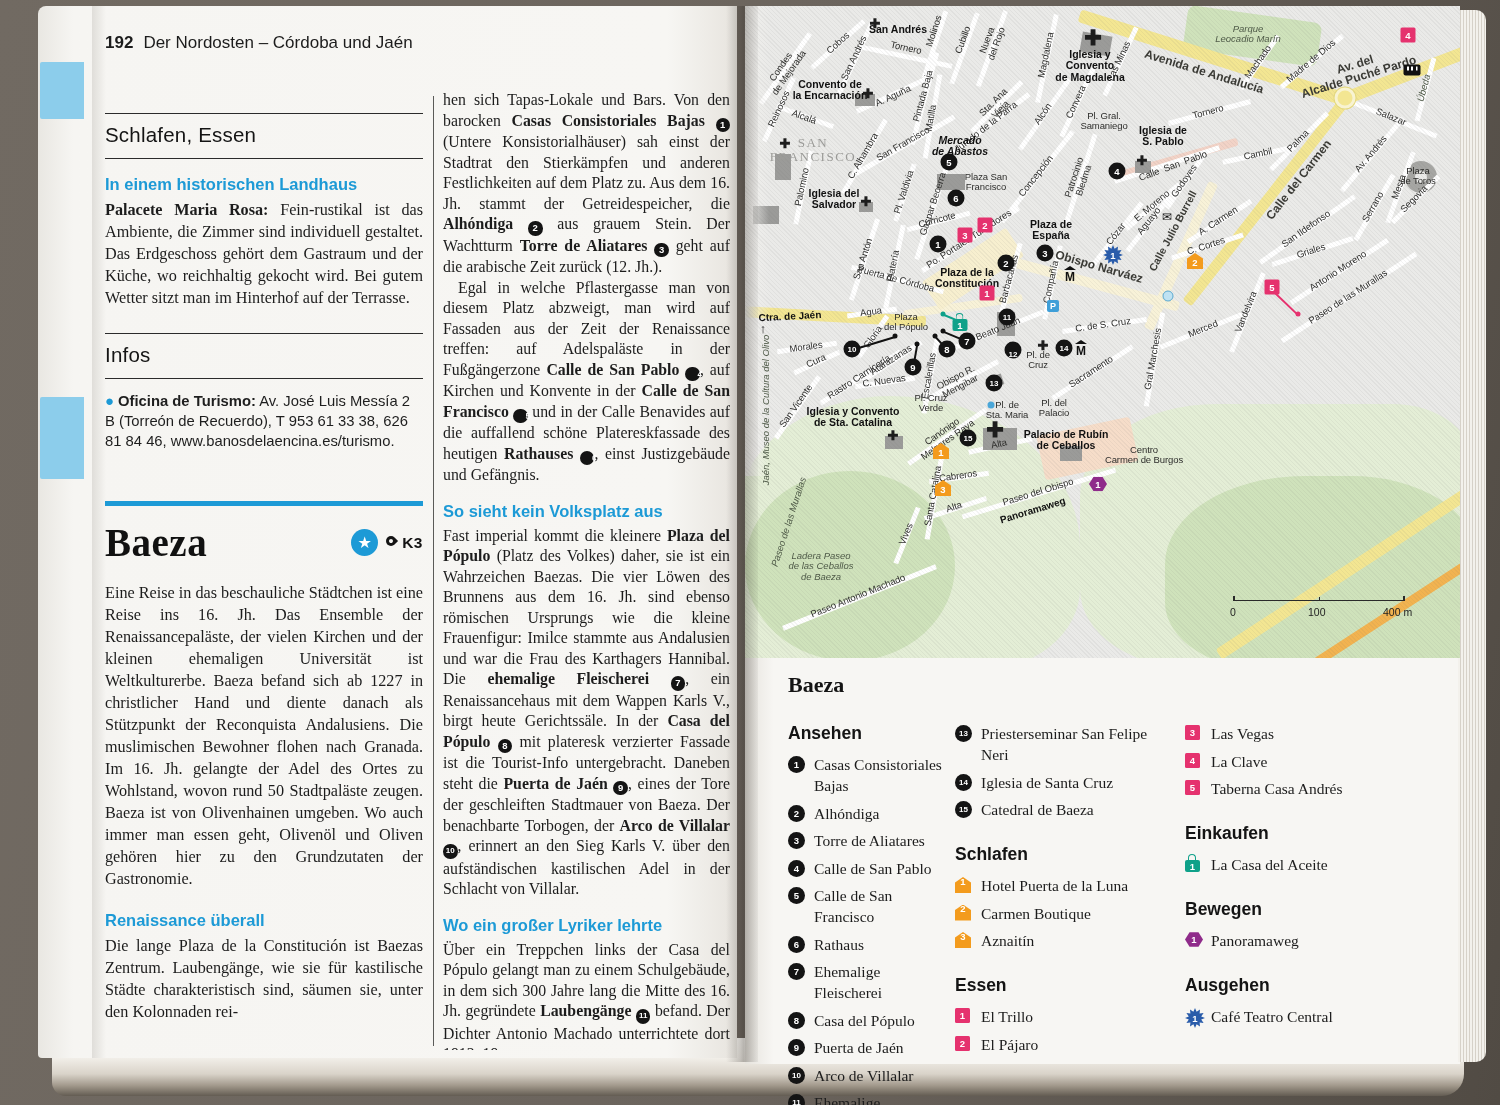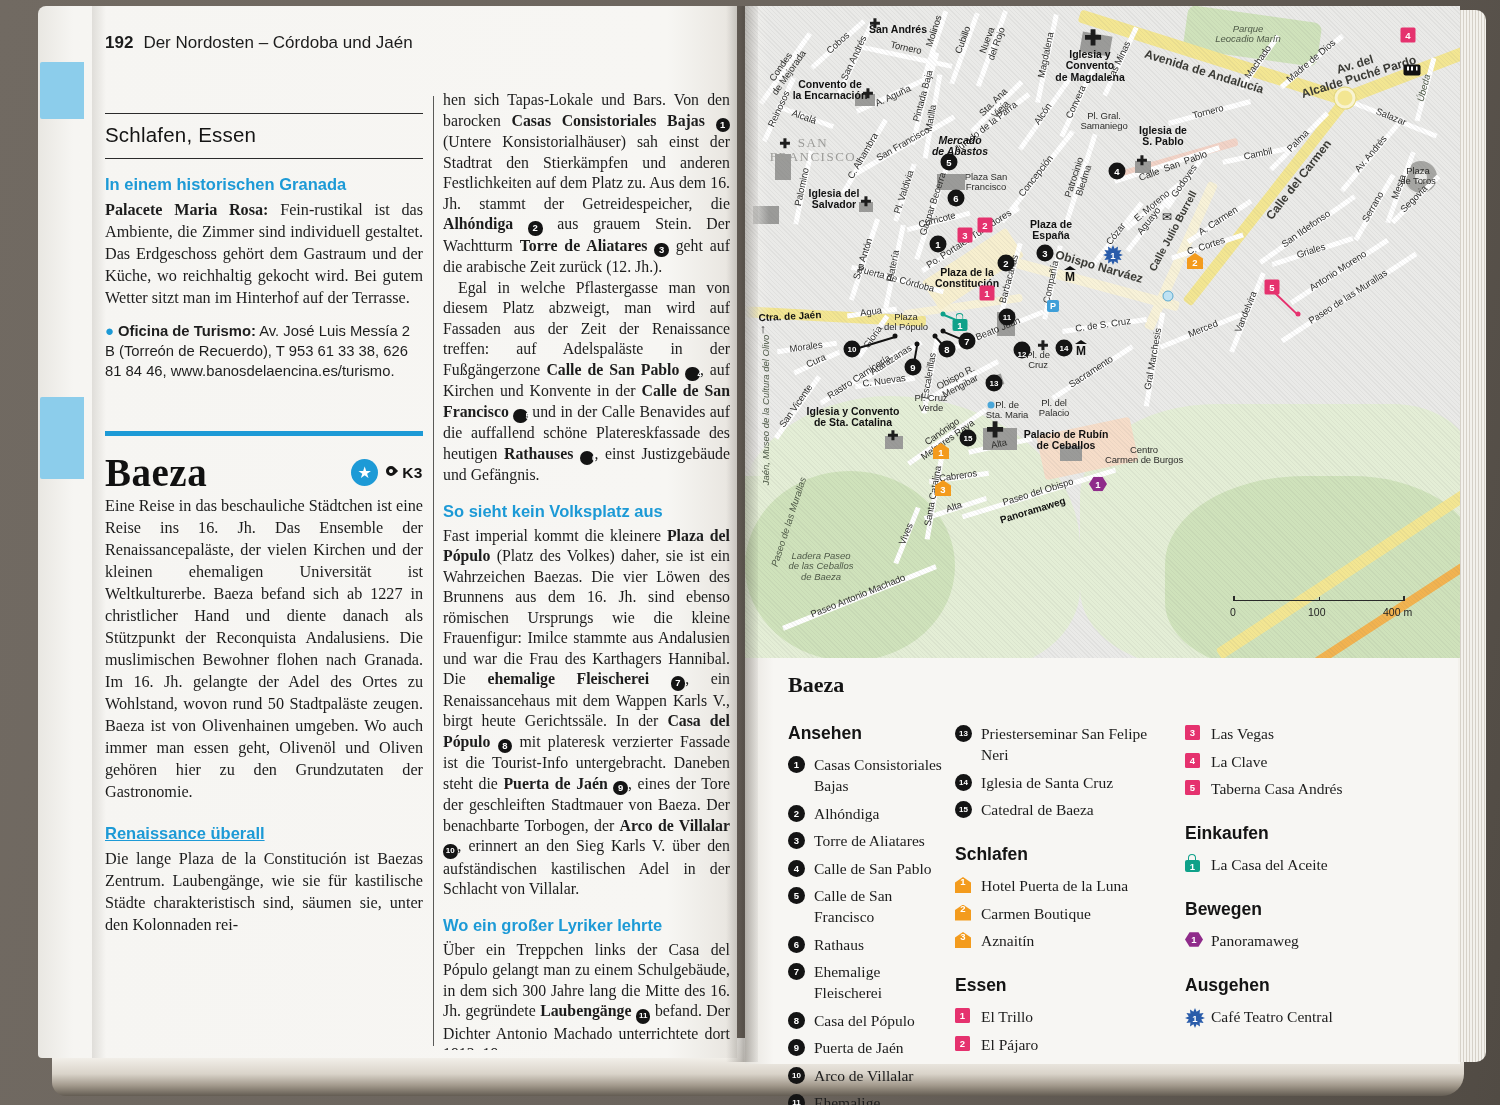--- a/index.html
+++ b/index.html
@@ -42,21 +42,21 @@
   .hl{background:#cfe7f5;-webkit-box-decoration-break:clone;box-decoration-break:clone;padding:1px 2px;}
   .infoitem{margin-top:12px;font-size:14.8px;line-height:20px;color:#1e1e1e;}
   .bullet{color:#1d9ad6;font-size:15px;margin-right:4px;}
   .bluebar{height:5px;background:#1d9ad6;margin-top:50px;}
   .cityrow{display:flex;align-items:center;margin-top:14px;}
   .city-title{font-family:"Liberation Serif",serif;font-weight:bold;font-size:39px;color:#111;letter-spacing:0.5px;flex:1;}
   .star-badge{width:27px;height:27px;border-radius:50%;background:#1d9ad6;color:#fff;display:flex;align-items:center;justify-content:center;font-size:16px;margin-right:8px;}
   .pin{width:10px;height:10px;background:#141414;border-radius:50% 50% 50% 0;transform:rotate(-135deg);position:relative;margin:0 6px 4px 0;}
   .pin::after{content:'';position:absolute;left:3px;top:3px;width:4px;height:4px;border-radius:50%;background:#f6f5f2;}
   .gridref{font-weight:bold;font-size:15.5px;letter-spacing:0.5px;color:#141414;}
-  .intro{}
+  .intro{margin-top:17px;}
   .cn{display:inline-flex;align-items:center;justify-content:center;width:14.5px;height:14.5px;border-radius:50%;
       background:#141414;color:#fff;font-family:"Liberation Sans",sans-serif;font-weight:bold;font-size:9.5px;
       vertical-align:-2px;letter-spacing:0;}
   .cn2{font-size:8px;}
   
   .leg-title{position:absolute;left:788px;top:672px;font-family:"Liberation Serif",serif;font-weight:bold;font-size:22px;color:#141414;z-index:5;}
   .leg-col{position:absolute;top:723px;z-index:5;}
   .leg-c1{left:788px;width:162px;} .leg-c2{left:955px;width:222px;} .leg-c3{left:1185px;width:245px;}
   .leg-h{font-weight:bold;font-size:17.5px;color:#141414;margin:24px 0 10px;}
   .leg-h.first{margin-top:0;}
@@ -132,34 +132,37 @@
 
   <div class="header">
     <b>192</b><span>Der Nordosten – Córdoba und Jaén</span>
   </div>
   <div class="colrule"></div>
 
   <div class="col1">
     <div class="sec">
       <div class="sec-title">Schlafen, Essen</div>
     </div>
-    <div class="subhead">In einem historischen Granada</div>
+    <div class="subhead">In einem historischen Landhaus</div>
     <p class="para"><span class="b">Palacete Maria Rosa:</span><span> Fein-rustikal ist das Ambiente, die Zimmer sind individuell gestaltet. Das Erdgeschoss gehört dem Gastraum und der Küche, wo reichhaltig gekocht wird. Bei gutem Wetter sitzt man im Hinterhof auf der Terrasse.</span></p>
 
+    <div class="sec" style="margin-top:24px;">
+      <div class="sec-title">Infos</div>
+    </div>
     <div class="infoitem"><span class="bullet">●</span><span class="b">Oficina de Turismo:</span><span> Av. José Luis Messía 2 B (Torreón de Recuerdo), T 953 61 33 38, 626 81 84 46, www.banosdelaencina.es/turismo.</span></div>
 
     <div class="bluebar"></div>
     <div class="cityrow">
       <span class="city-title">Baeza</span>
       <span class="star-badge">★</span>
       <span class="pin"></span>
       <span class="gridref">K3</span>
     </div>
     <p class="para intro">Eine Reise in das beschauliche Städtchen ist eine Reise ins 16. Jh. Das Ensemble der Renaissancepaläste, der vielen Kirchen und der kleinen ehemaligen Universität ist Weltkulturerbe. Baeza befand sich ab 1227 in christlicher Hand und diente danach als Stützpunkt der Reconquista Andalusiens. Die muslimischen Bewohner flohen nach Granada. Im 16. Jh. gelangte der Adel des Ortes zu Wohlstand, wovon rund 50 Stadtpaläste zeugen. Baeza ist von Olivenhainen umgeben. Wo auch immer man essen geht, Olivenöl und Oliven gehören hier zu den Grundzutaten der Gastronomie.</p>
-    <div class="subhead" style="margin-top:20px;text-decoration:underline;">Renaissance überall</div>
+    <div class="subhead" style="margin-top:20px;">Renaissance überall</div>
     <p class="para">Die lange Plaza de la Constitución ist Baezas Zentrum. Laubengänge, wie sie für kastilische Städte charakteristisch sind, säumen sie, unter den Kolonnaden rei-</p>
   </div>
 
   <div class="col2">
       <p class="para"><span>hen sich Tapas-Lokale und Bars. Von den barocken </span><span class="b">Casas Consistoriales Bajas</span><span> </span><span class="cn">1</span><span> (Untere Konsistorialhäuser) sah einst der Stadtrat den Stierkämpfen und anderen Festlichkeiten auf dem Platz zu. Aus dem 16. Jh. stammt der Getreidespeicher, die </span><span class="b">Alhóndiga</span><span> </span><span class="cn">2</span><span> aus grauem Stein. Der Wachtturm </span><span class="b">Torre de Aliatares</span><span> </span><span class="cn">3</span><span> geht auf die arabische Zeit zurück (12. Jh.).</span></p>
       <p class="para ind"><span>Egal in welche Pflastergasse man von diesem Platz abzweigt, man wird auf Fassaden aus der Zeit der Renaissance treffen: auf Adelspaläste in der Fußgängerzone </span><span class="b">Calle de San Pablo</span><span> </span><span class="cn">4</span><span>, auf Kirchen und Konvente in der </span><span class="b">Calle de San Francisco</span><span> </span><span class="cn">5</span><span> und in der Calle Benavides auf die auffallend schöne Platereskfassade des heutigen </span><span class="b">Rathauses</span><span> </span><span class="cn">6</span><span>, einst Justizgebäude und Gefängnis.</span></p>
       <div class="subhead">So sieht kein Volksplatz aus</div>
       <p class="para"><span>Fast imperial kommt die kleinere </span><span class="b">Plaza del Pópulo</span><span> (Platz des Volkes) daher, sie ist ein Wahrzeichen Baezas. Die vier Löwen des Brunnens aus dem 16. Jh. sind ebenso römischen Ursprungs wie die kleine Frauenfigur: Imilce stammte aus Andalusien und war die Frau des Karthagers Hannibal. Die </span><span class="b">ehemalige Fleischerei</span><span> </span><span class="cn">7</span><span>, ein Renaissancehaus mit dem Wappen Karls V., birgt heute Gerichtssäle. In der </span><span class="b">Casa del Pópulo</span><span> </span><span class="cn">8</span><span> mit plateresk verzierter Fassade ist die Tourist-Info untergebracht. Daneben steht die </span><span class="b">Puerta de Jaén</span><span> </span><span class="cn">9</span><span>, eines der Tore der geschleiften Stadtmauer von Baeza. Der benachbarte Torbogen, der </span><span class="b">Arco de Villalar</span><span> </span><span class="cn cn2">10</span><span>, erinnert an den Sieg Karls V. über den aufständischen kastilischen Adel in der Schlacht von Villalar.</span></p>
       <div class="subhead">Wo ein großer Lyriker lehrte</div>
       <p class="para"><span>Über ein Treppchen links der Casa del Pópulo gelangt man zu einem Schulgebäude, in dem sich 300 Jahre lang die Mitte des 16. Jh. gegründete </span><span class="b">Laubengänge</span><span> </span><span class="cn cn2">11</span><span> befand. Der Dichter Antonio Machado unterrichtete dort 1912–19</span></p>
@@ -460,21 +463,21 @@
       </span>
       <span class="mk mk-sight" style="left: 168px; top: 361px; position: absolute; transform: translate(-50%, -50%);">
         <span>9</span>
       </span>
       <span class="mk mk-sight" style="left: 107px; top: 343px; position: absolute; transform: translate(-50%, -50%);">
         <span class="n2">10</span>
       </span>
       <span class="mk mk-sight" style="left: 262px; top: 311px; position: absolute; transform: translate(-50%, -50%);">
         <span class="n2">11</span>
       </span>
-      <span class="mk mk-sight" style="left: 277px; top: 344px; position: absolute; transform: translate(-50%, -50%); align-items: flex-end;">
+      <span class="mk mk-sight" style="left: 268px; top: 344px; position: absolute; transform: translate(-50%, -50%); align-items: flex-end;">
         <span class="n2">12</span>
       </span>
       <span class="mk mk-sight" style="left: 249px; top: 377px; position: absolute; transform: translate(-50%, -50%);">
         <span class="n2">13</span>
       </span>
       <span class="mk mk-sight" style="left: 319px; top: 342px; position: absolute; transform: translate(-50%, -50%);">
         <span class="n2">14</span>
       </span>
       <span class="mk mk-sight" style="left: 223px; top: 432px; position: absolute; transform: translate(-50%, -50%);">
         <span class="n2">15</span>

